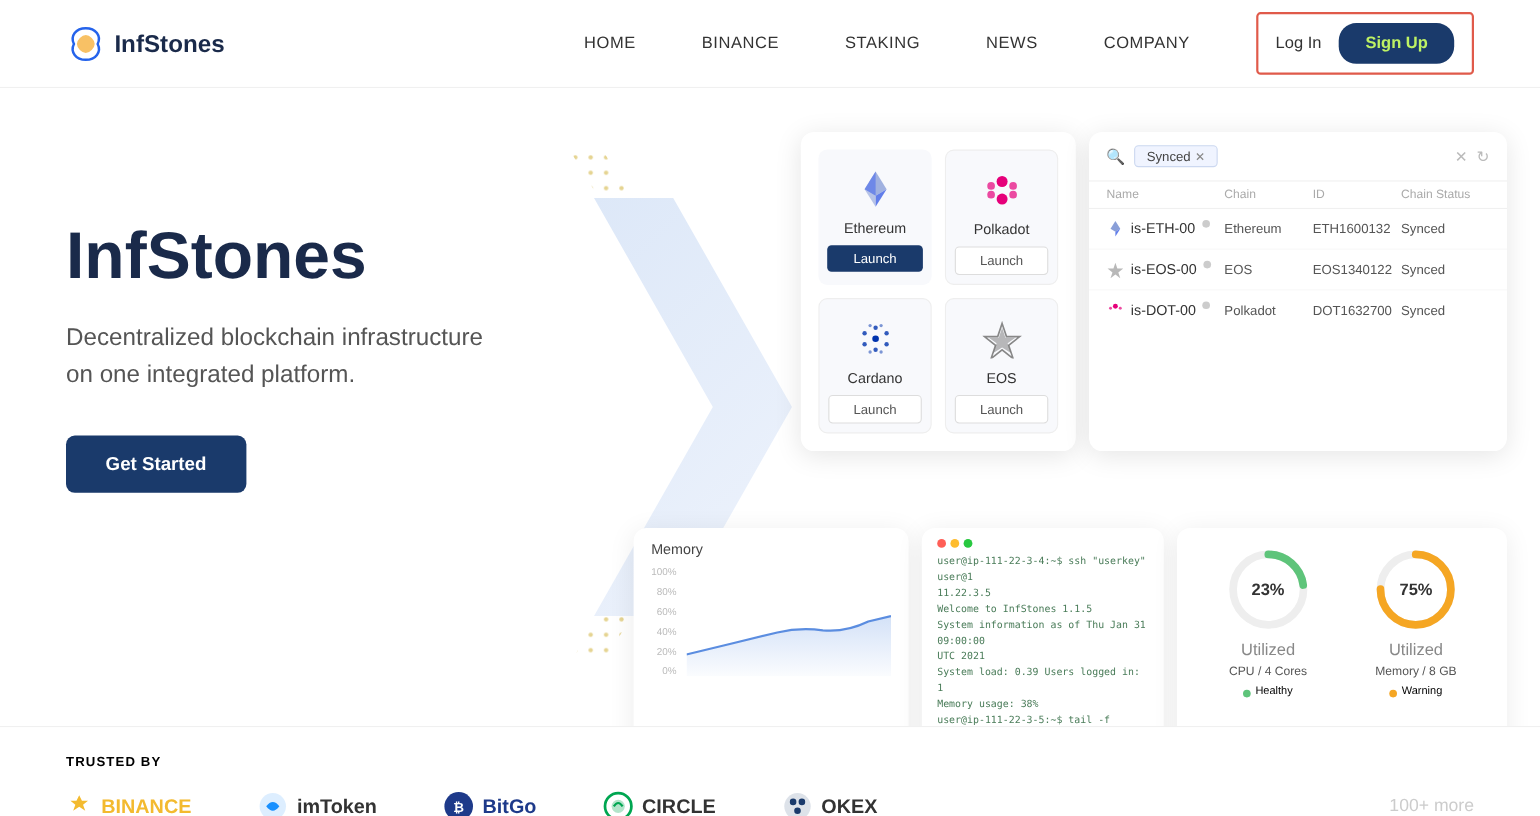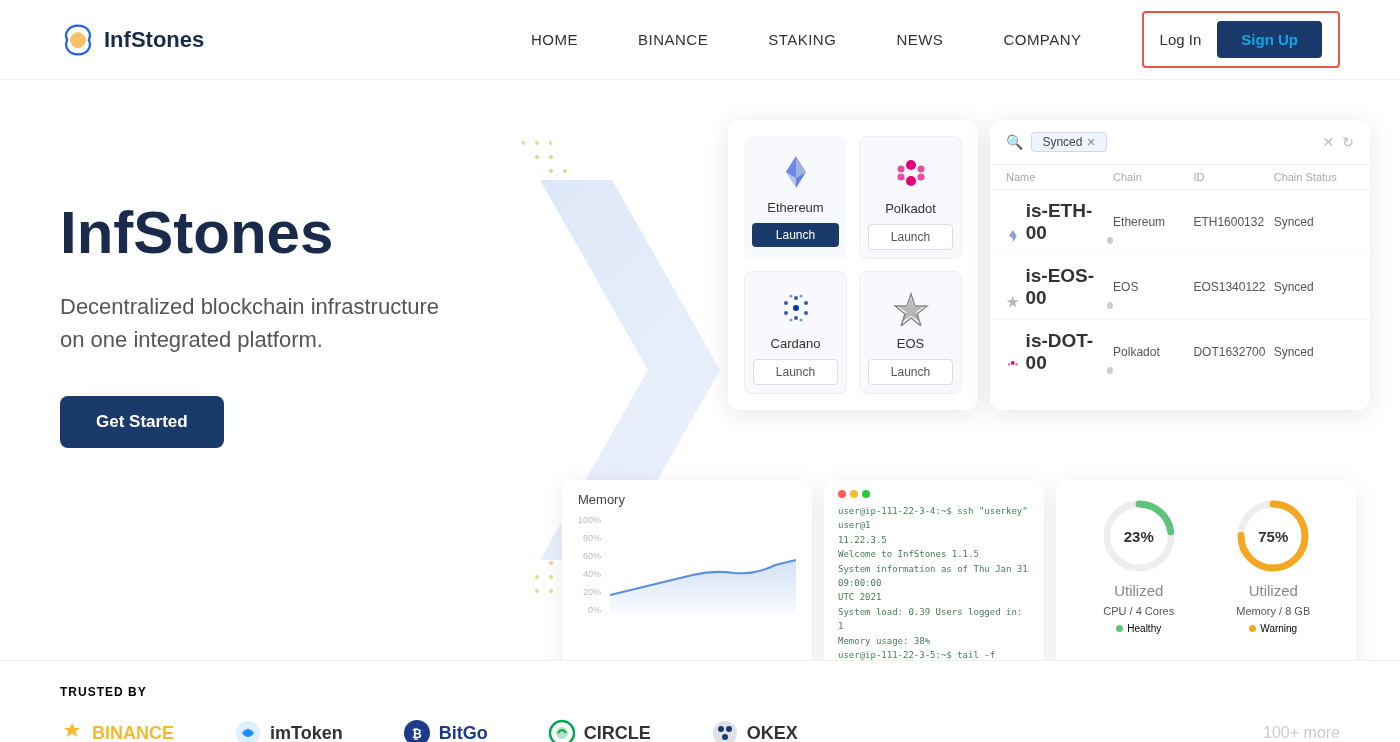--- a/index.html
+++ b/index.html
@@ -10,21 +10,21 @@
       display: flex; align-items: center; padding: 0 60px; height: 80px;
       border-bottom: 1px solid #f0f0f0; position: relative; z-index: 10; background: #fff;
     }
     .logo-area { display: flex; align-items: center; gap: 8px; margin-right: auto; }
     .logo-icon { width: 36px; height: 36px; }
     .logo-text { font-size: 22px; font-weight: 700; color: #1a2a4a; }
     nav { display: flex; gap: 60px; margin-right: 60px; }
     nav a { text-decoration: none; color: #333; font-size: 15px; font-weight: 500; letter-spacing: 0.5px; }
     .auth-area { display: flex; align-items: center; gap: 16px; border: 2px solid #e05a4a; padding: 8px 16px; border-radius: 4px; }
     .btn-login { background: none; border: none; cursor: pointer; font-size: 15px; color: #333; font-weight: 500; }
-    .btn-signup { background: #1a3a6b; color: #0ea5e9; border: none; padding: 10px 24px; border-radius: 4px; font-size: 15px; font-weight: 600; cursor: pointer; }
+    .btn-signup { background: #1a3a6b; color: #bef264; border: none; padding: 10px 24px; border-radius: 16px; font-size: 15px; font-weight: 600; cursor: pointer; }
 
     
     .hero { display: flex; padding: 60px 60px 40px; position: relative; height: 580px; overflow: hidden; }
     .hero-text { flex: 0 0 520px; padding-top: 60px; }
     .hero-title { font-size: 60px; font-weight: 800; color: #1a2a4a; line-height: 1.1; margin-bottom: 24px; }
     .hero-subtitle { font-size: 22px; color: #555; line-height: 1.5; margin-bottom: 40px; }
     .btn-get-started { background: #1a3a6b; color: #fff; border: none; padding: 16px 36px; border-radius: 8px; font-size: 17px; font-weight: 600; cursor: pointer; }
 
     
     .dotted-chevron {
@@ -68,27 +68,27 @@
       width: 380px;
     }
     .panel-right-top { padding: 12px 16px; display: flex; align-items: center; gap: 8px; border-bottom: 1px solid #f0f0f0; }
     .search-icon-sm { color: #999; font-size: 14px; }
     .filter-tag { background: #f0f4ff; border: 1px solid #ccd8f0; border-radius: 4px; padding: 2px 10px; font-size: 12px; color: #444; display: flex; align-items: center; gap: 4px; }
     .filter-close { cursor: pointer; color: #888; font-size: 11px; }
     .panel-right-header { display: grid; grid-template-columns: 2fr 1.5fr 1.5fr 1.5fr; padding: 6px 16px; border-bottom: 1px solid #f0f0f0; }
     .panel-right-header span { font-size: 11px; color: #aaa; text-transform: none; }
     .node-row { display: grid; grid-template-columns: 2fr 1.5fr 1.5fr 1.5fr; padding: 10px 16px; border-bottom: 1px solid #f8f8f8; align-items: center; }
     .node-row:last-child { border-bottom: none; }
-    .node-name-cell { display: flex; align-items: flex-end; gap: 6px; font-size: 19px; color: #333; font-weight: bold; }
+    .node-name-cell { display: flex; align-items: flex-start; gap: 6px; font-size: 13px; color: #333; }
     .node-dot { width: 7px; height: 7px; border-radius: 50%; background: #ccc; }
     .node-cell { font-size: 12px; color: #555; }
     .synced-badge { font-size: 12px; color: #555; }
 
     
-    .panel-bottom { position: absolute; right: 44px; top: 400px; display: flex; gap: 12px; }
+    .panel-bottom { position: absolute; right: 30px; top: 400px; display: flex; gap: 12px; }
 
     
     .panel-memory {
       background: #fff; border-radius: 12px; box-shadow: 0 4px 24px rgba(0,0,0,0.08);
       width: 250px; padding: 12px 16px 8px;
     }
     .panel-memory-title { font-size: 13px; color: #444; margin-bottom: 8px; }
     .memory-chart { height: 100px; position: relative; text-align: right; }
     .memory-labels { display: flex; flex-direction: column; justify-content: space-between; position: absolute; left: 0; top: 0; height: 100%; }
     .memory-labels span { font-size: 9px; color: #bbb; }
@@ -107,21 +107,21 @@
     .panel-gauges {
       background: #fff; border-radius: 12px; box-shadow: 0 4px 24px rgba(0,0,0,0.08);
       width: 300px; padding: 16px; display: flex; gap: 1px; align-items: flex-start;
     }
     .gauge-item { display: flex; flex-direction: column; align-items: center; gap: 6px; flex: 1; }
     .gauge-ring { position: relative; width: 80px; height: 80px; }
     .gauge-ring svg { width: 80px; height: 80px; transform: rotate(-90deg); }
     .gauge-pct { position: absolute; top: 50%; left: 50%; transform: translate(-50%, -50%); font-size: 15px; font-weight: 700; color: #333; }
     .gauge-label { font-size: 15px; color: #888; }
     .gauge-bottom { font-size: 11px; color: #555; font-weight: 500; }
-    .gauge-status { display: flex; align-items: center; gap: 4px; font-size: 10px; }
+    .gauge-status { display: flex; align-items: flex-end; gap: 4px; font-size: 10px; }
     .status-dot { width: 7px; height: 7px; border-radius: 50%; }
 
     
     .trusted-by { padding: 24px 60px; border-top: 1px solid #f0f0f0; }
     .trusted-label { font-size: 12px; color: #000000; letter-spacing: 1px; font-weight: 600; margin-bottom: 20px; }
     .trusted-logos { display: flex; align-items: center; gap: 60px; }
     .logo-brand { display: flex; align-items: center; gap: 8px; font-size: 18px; font-weight: 700; }
     .more-text { font-size: 16px; color: #ccc; margin-left: auto; }
   </style>
 </head>

